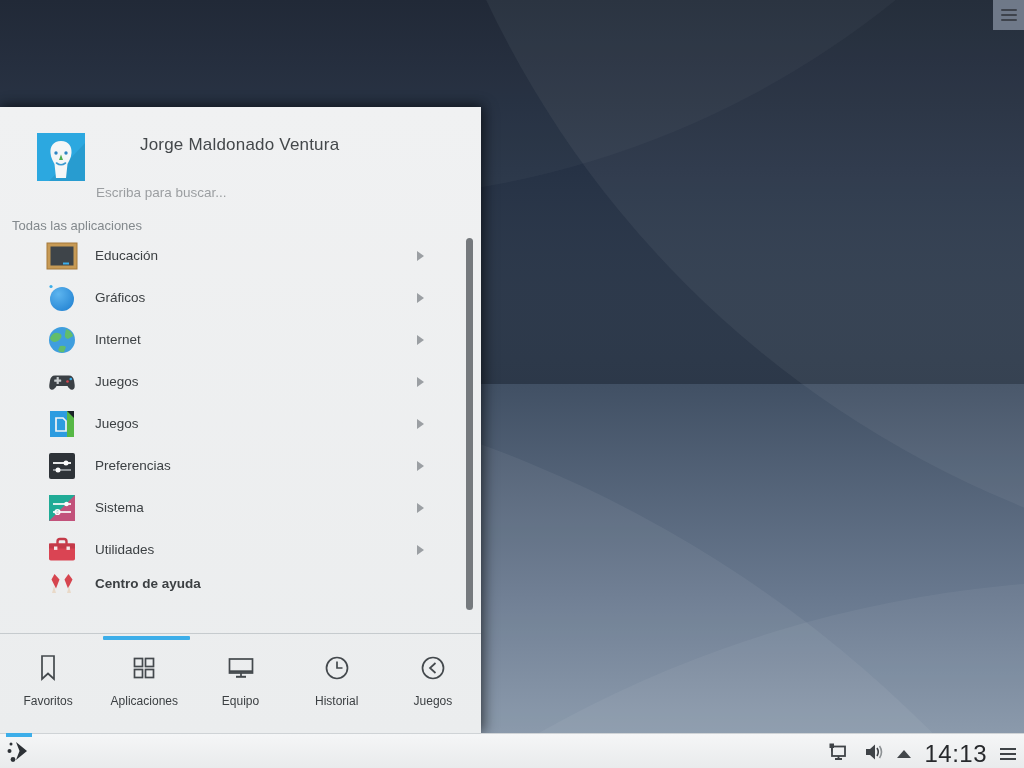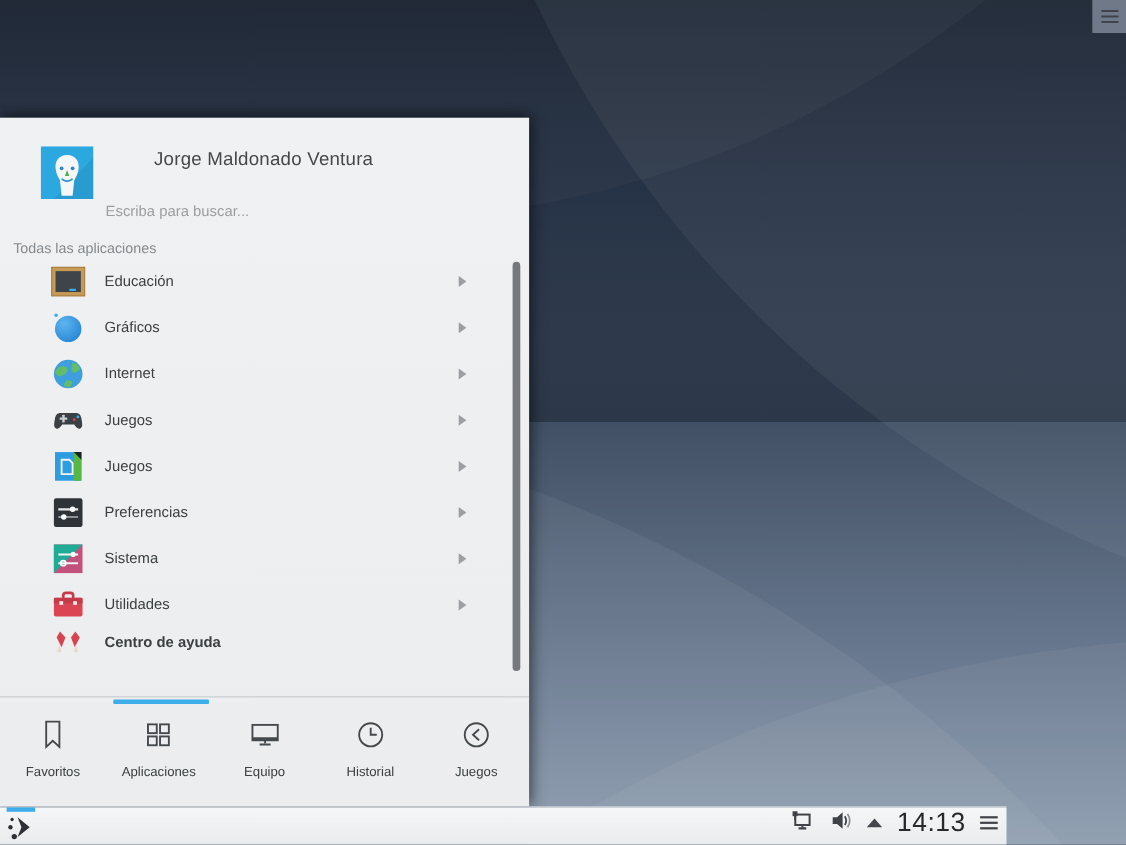--- a/index.html
+++ b/index.html
@@ -47,23 +47,23 @@
   
   .tabbar { position:absolute; left:0; top:526px; width:481px; height:100px;
     border-top:1px solid #c6cbce; display:flex; }
   .tab-indicator { position:absolute; left:103px; top:2px; width:87px; height:4px;
     border-radius:1px; }
   .kick-tab { flex:1 1 0; display:flex; flex-direction:column; align-items:center; padding-top:17px; }
   .kick-tab .tab-icon { width:34px; height:34px; margin-bottom:9px; }
   .kick-tab .tab-label { font-size:12px; color:#3c4043; }
 
   
-  .taskbar { position:absolute; left:0; top:733px; width:915px; height:35px;
+  .taskbar { position:absolute; left:0; top:733px; width:1024px; height:35px;
     background:linear-gradient(180deg,#f5f6f7 0%, #e9ebec 100%);
-    border-top:1px solid #cfd3d6; display:flex; align-items:flex-start; }
+    border-top:1px solid #cfd3d6; display:flex; align-items:flex-end; }
   .launcher-btn { position:relative; width:40px; height:35px; display:flex; align-items:center; justify-content:center; }
   .launcher-active-strip { position:absolute; left:6px; top:0; width:26px; height:3.5px; }
   .tray { margin-left:auto; display:flex; align-items:center; gap:13px; padding-right:8px; }
   .clock { font-size:24px; color:#27292c; letter-spacing:0.5px; }
   .tray-hamburger span { display:block; width:16px; height:2.2px; background:#3f4347; margin:2.8px 0; }
   .chevron-up { width:0; height:0; border-left:7px solid transparent; border-right:7px solid transparent;
     border-bottom:8px solid #43474b; }
 </style>
 </head>
 <body>

